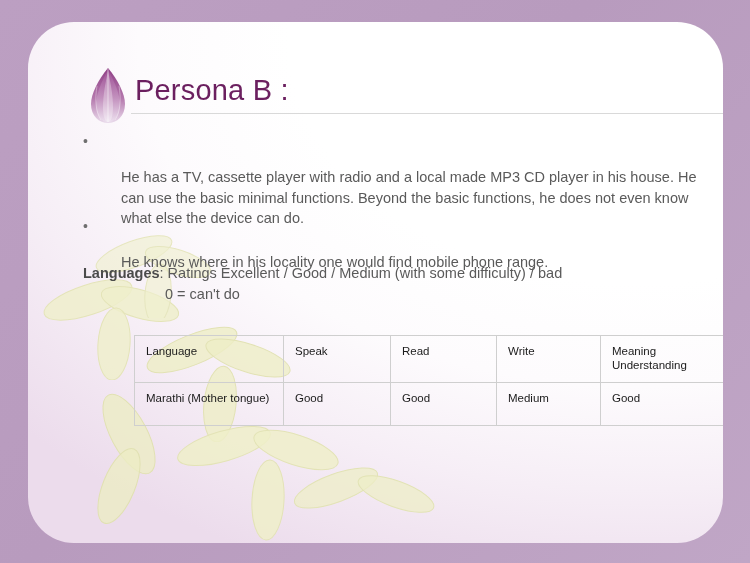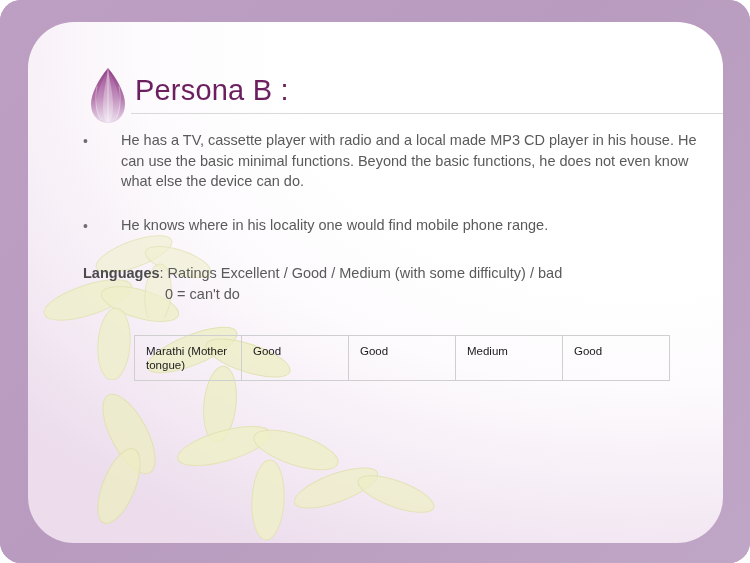--- a/index.html
+++ b/index.html
@@ -9,21 +9,20 @@
   }
   body {
     font-family: "Liberation Sans", sans-serif;
   }
   #slide {
     position: relative;
     width: 750px;
     height: 563px;
     overflow: hidden;
     background: #b99dc0;
-    border-radius: 21px;
   }
   
   #slide-frame {
     position: absolute;
     inset: 0;
     background: linear-gradient(135deg, #bc9fc2 0%, #b89bbe 45%, #c0a6c6 100%);
   }
   
   #panel {
     position: absolute;
@@ -84,20 +83,21 @@
     left: 0px;
     top: 1px;
     width: 14px;
     text-align: left;
     color: #6f6f6f;
     font-size: 14px;
   }
   .bullet-text {
     display: block;
     margin-left: 38px;
+    margin-top: 37px;
   }
   #bullet-1 { top: 108px; }
   #bullet-2 { top: 193px; }
 
   
   #languages-note {
     position: absolute;
     left: 55px;
     top: 241px;
     width: 630px;
@@ -228,20 +228,27 @@
       <span class="bullet-text">He knows where in his locality one would find mobile phone range.</span>
     </div>
 
     <div id="languages-note">
       <span id="languages-label">Languages</span><span>: Ratings Excellent / Good / Medium (with some difficulty) / bad</span>
       <span id="languages-sub">0 = can't do</span>
     </div>
 
     <table id="lang-table">
       <tbody>
+        <tr class="header-row">
+          <td class="col-language">Language</td>
+          <td class="col-speak">Speak</td>
+          <td class="col-read">Read</td>
+          <td class="col-write">Write</td>
+          <td class="col-meaning">Meaning Understanding</td>
+        </tr>
         <tr class="body-row">
           <td>Marathi (Mother tongue)</td>
           <td>Good</td>
           <td>Good</td>
           <td>Medium</td>
           <td>Good</td>
         </tr>
       </tbody>
     </table>
 

